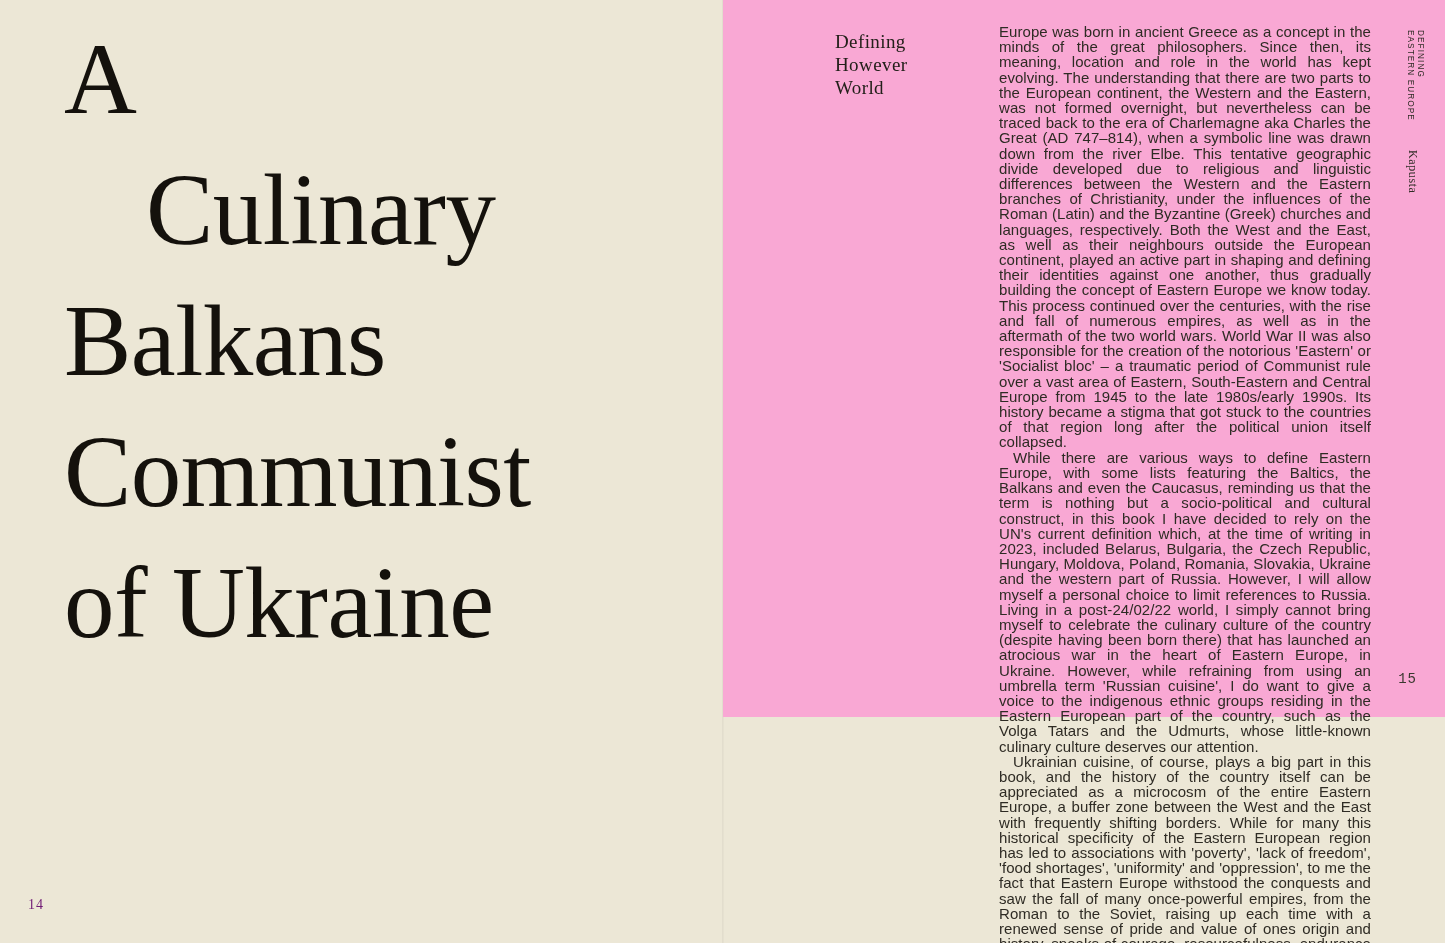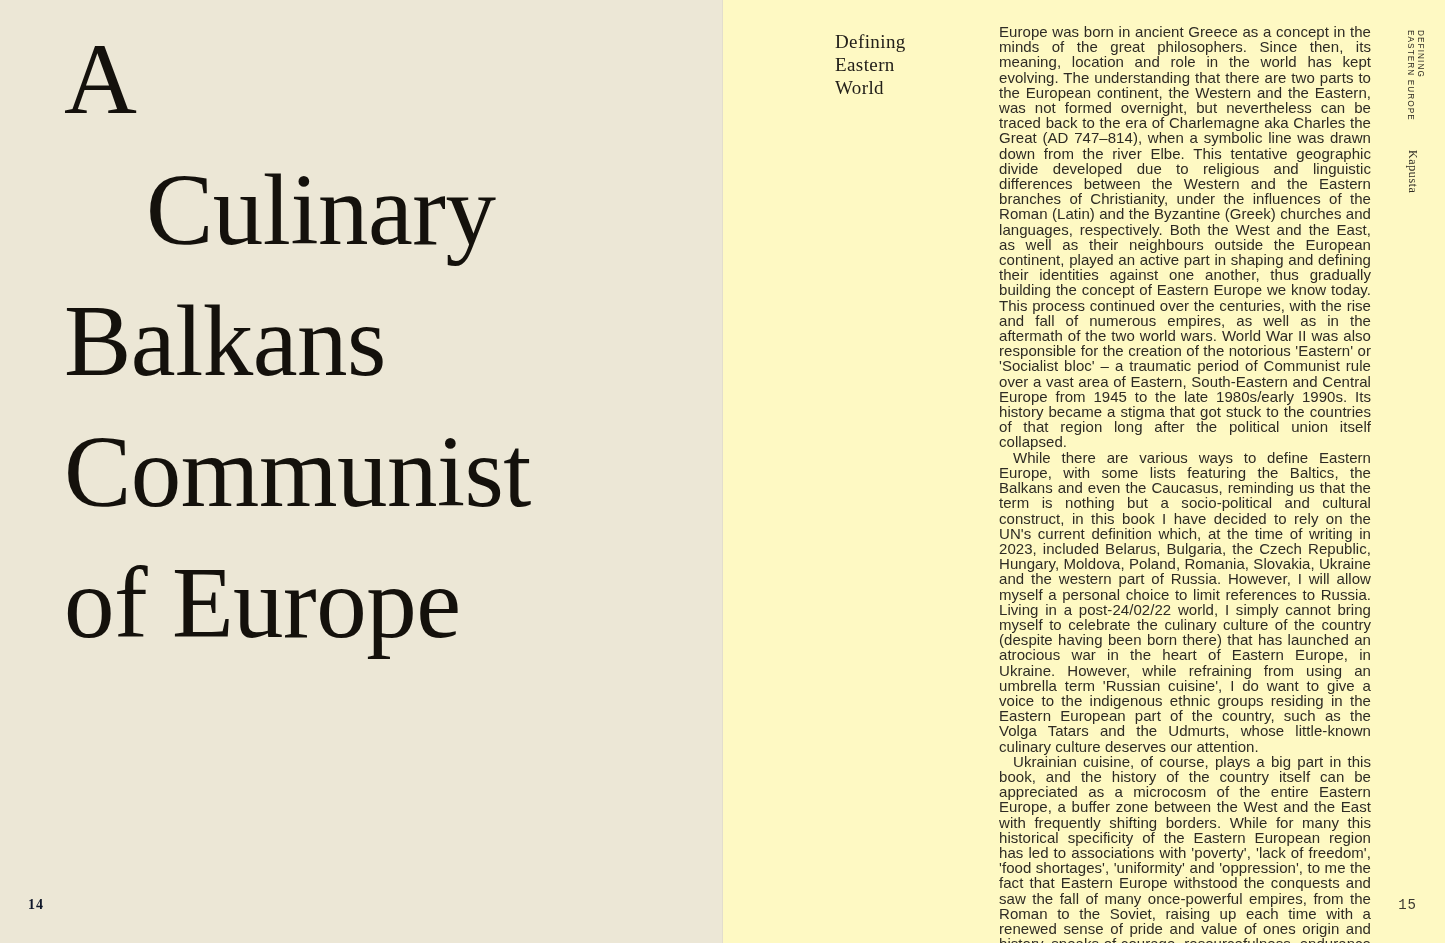--- a/index.html
+++ b/index.html
@@ -44,31 +44,30 @@
     white-space: nowrap;
   }
   .indent-1 { padding-left: 82px; }
   .indent-2 { padding-left: 82px; }
   .folio-left {
     position: absolute;
     left: 28px;
     bottom: 30px;
     font-family: "Liberation Serif", serif;
     font-size: 14px;
-    color: #0f172a;
+    color: #701a75;
     letter-spacing: 1px;
-    font-weight: bold;
   }
 
   
   .page-right {
     position: relative;
     width: 722px;
-    height: 943px;
-    background: #fef9c3;
+    height: 717px;
+    background: #f9a8d4;
     box-sizing: border-box;
   }
   .chapter-label {
     position: absolute;
     left: 112px;
     top: 30px;
     width: 130px;
     font-family: "Liberation Serif", serif;
     font-size: 19px;
     line-height: 23px;
@@ -156,32 +155,32 @@
 <body>
 
 <div class="spread">
 
   <div class="page-left">
     <div class="title-block">
       <div class="title-line">A</div>
       <div class="title-line indent-1">Culinary</div>
       <div class="title-line">Balkans</div>
       <div class="title-line">Communist</div>
-      <div class="title-line">of Europe</div>
+      <div class="title-line">of Ukraine</div>
     </div>
     <div class="folio-left">14</div>
   </div>
 
   <div class="gutter"></div>
 
   <div class="page-right">
 
     <div class="chapter-label">
       <div>Defining</div>
-      <div>Eastern</div>
+      <div>However</div>
       <div>World</div>
     </div>
 
     <div class="body-col">
       <p>Europe was born in ancient Greece as a concept in the minds of the great philosophers. Since then, its meaning, location and role in the world has kept evolving. The understanding that there are two parts to the European continent, the Western and the Eastern, was not formed overnight, but nevertheless can be traced back to the era of Charlemagne aka Charles the Great (AD 747–814), when a symbolic line was drawn down from the river Elbe. This tentative geographic divide developed due to religious and linguistic differences between the Western and the Eastern branches of Christianity, under the influences of the Roman (Latin) and the Byzantine (Greek) churches and languages, respectively. Both the West and the East, as well as their neighbours outside the European continent, played an active part in shaping and defining their identities against one another, thus gradually building the concept of Eastern Europe we know today. This process continued over the centuries, with the rise and fall of numerous empires, as well as in the aftermath of the two world wars. World War II was also responsible for the creation of the notorious 'Eastern' or 'Socialist bloc' – a traumatic period of Communist rule over a vast area of Eastern, South-Eastern and Central Europe from 1945 to the late 1980s/early 1990s. Its history became a stigma that got stuck to the countries of that region long after the political union itself collapsed.</p>
       <p class="indent">While there are various ways to define Eastern Europe, with some lists featuring the Baltics, the Balkans and even the Caucasus, reminding us that the term is nothing but a socio-political and cultural construct, in this book I have decided to rely on the UN's current definition which, at the time of writing in 2023, included Belarus, Bulgaria, the Czech Republic, Hungary, Moldova, Poland, Romania, Slovakia, Ukraine and the western part of Russia. However, I will allow myself a personal choice to limit references to Russia. Living in a post-24/02/22 world, I simply cannot bring myself to celebrate the culinary culture of the country (despite having been born there) that has launched an atrocious war in the heart of Eastern Europe, in Ukraine. However, while refraining from using an umbrella term 'Russian cuisine', I do want to give a voice to the indigenous ethnic groups residing in the Eastern European part of the country, such as the Volga Tatars and the Udmurts, whose little-known culinary culture deserves our attention.</p>
       <p class="indent">Ukrainian cuisine, of course, plays a big part in this book, and the history of the country itself can be appreciated as a microcosm of the entire Eastern Europe, a buffer zone between the West and the East with frequently shifting borders. While for many this historical specificity of the Eastern European region has led to associations with 'poverty', 'lack of freedom', 'food shortages', 'uniformity' and 'oppression', to me the fact that Eastern Europe withstood the conquests and saw the fall of many once-powerful empires, from the Roman to the Soviet, raising up each time with a renewed sense of pride and value of ones origin and history, speaks of courage, resourcefulness, endurance and freedom. And this is something that is intricately reflected in the cuisine of the region.</p>
     </div>
 
     <div class="side-tab">

